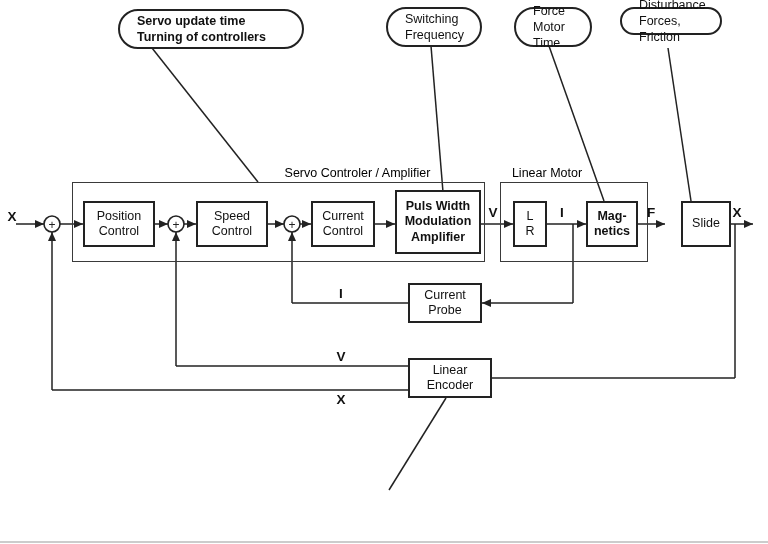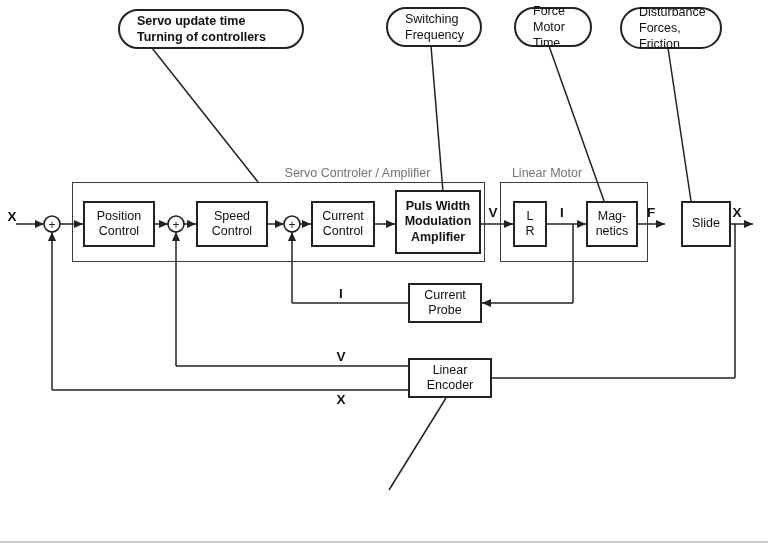--- a/index.html
+++ b/index.html
@@ -16,21 +16,21 @@
   .wires path, .wires line { stroke: #222; stroke-width: 1.5; fill: none; }
   .wires .arrow { fill: #222; stroke: none; }
   .wires circle.sum { fill: #fff; stroke: #222; stroke-width: 1.6; }
   .wires text.plus {
     font-family: "Liberation Sans", sans-serif;
     font-size: 12px; fill: #222;
     text-anchor: middle;
   }
   .group { position: absolute; border: 1.4px solid #3a3a3a; background: transparent; }
   .group-label {
-    position: absolute; font-size: 12.5px; color: #737373; text-align: center;
+    position: absolute; font-size: 12.5px; color: #000000; text-align: center;
   }
   .block {
     position: absolute;
     border: 2px solid #222;
     background: #ffffff;
     display: flex; align-items: center; justify-content: center;
     text-align: center;
     font-size: 12.5px; line-height: 1.22;
     white-space: pre-line;
   }
@@ -144,36 +144,36 @@
 Control</div>
   <div class="block" style="left:196px; top:201px; width:72px; height:46px;text-align:center;">Speed
 Control</div>
   <div class="block" style="left:311px; top:201px; width:64px; height:46px;">Current
 Control</div>
   <div class="block" style="left:395px; top:190px; width:86px; height:64px;font-weight:bold;">Puls Width
 Modulation
 Amplifier</div>
   <div class="block" style="left:513px; top:201px; width:34px; height:46px;">L
 R</div>
-  <div class="block" style="left:586px; top:201px; width:52px; height:46px;">Mag-
+  <div class="block" style="left:586px; top:201px; width:52px; height:46px;font-weight:bold;">Mag-
 netics</div>
   <div class="block" style="left:665px; top:201px; width:50px; height:46px;margin-left:16px;">Slide</div>
 
   <div class="block" style="left:408px; top:283px; width:74px; height:40px;">Current
 Probe</div>
   <div class="block" style="left:408px; top:358px; width:84px; height:40px;">Linear
 Encoder</div>
 
   <div class="bubble" style="left:118px; top:9px; width:186px; height:40px;font-weight:bold;">Servo update time
 Turning of controllers</div>
   <div class="bubble" style="left:386px; top:7px; width:96px; height:40px;">Switching
 Frequency</div>
   <div class="bubble" style="left:514px; top:7px; width:78px; height:40px;">Force
 Motor Time</div>
-  <div class="bubble" style="left:620px; top:7px; width:102px; height:42px;">Disturbance
+  <div class="bubble" style="left:620px; top:7px; width:102px; height:28px;">Disturbance
 Forces, Friction</div>
 
   <div class="sig" style="left:2px; top:209px;">X</div>
   <div class="sig" style="left:483px; top:205px;">V</div>
   <div class="sig" style="left:552px; top:205px;">I</div>
   <div class="sig" style="left:641px; top:205px;">F</div>
   <div class="sig" style="left:727px; top:205px;">X</div>
   <div class="sig" style="left:331px; top:286px;">I</div>
   <div class="sig" style="left:331px; top:349px;">V</div>
   <div class="sig" style="left:331px; top:392px;">X</div>

